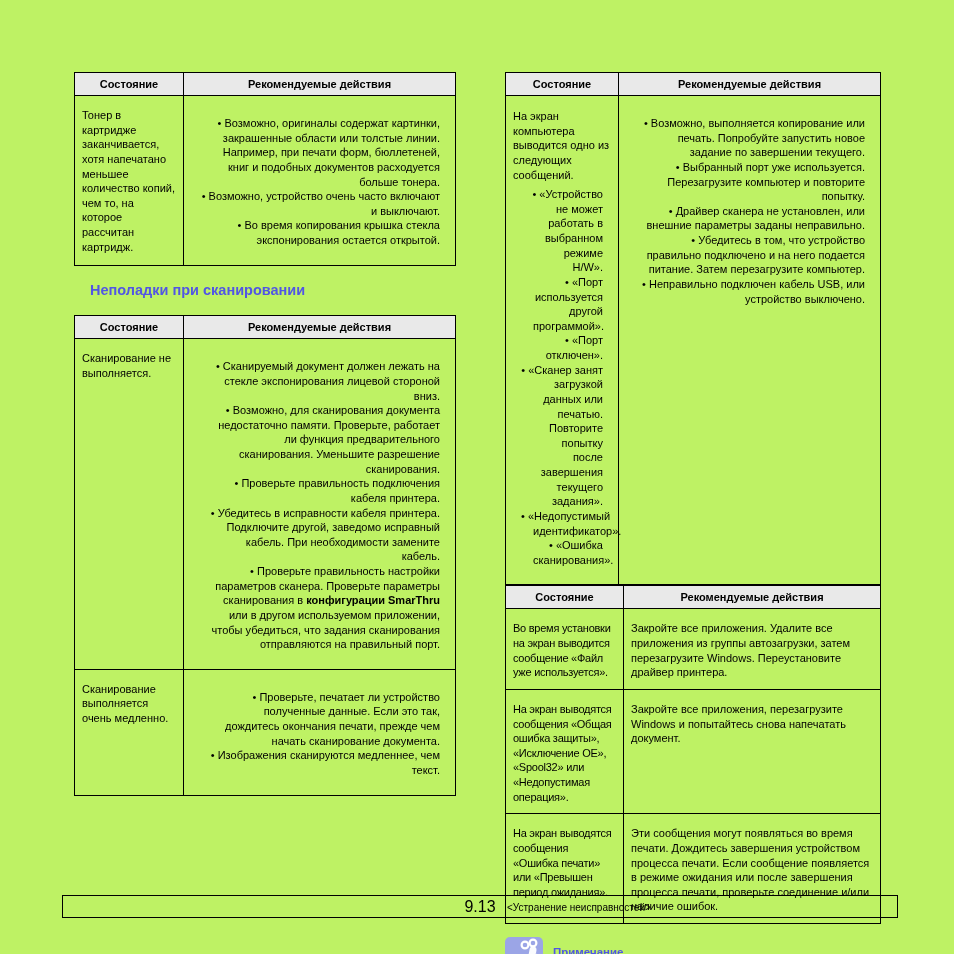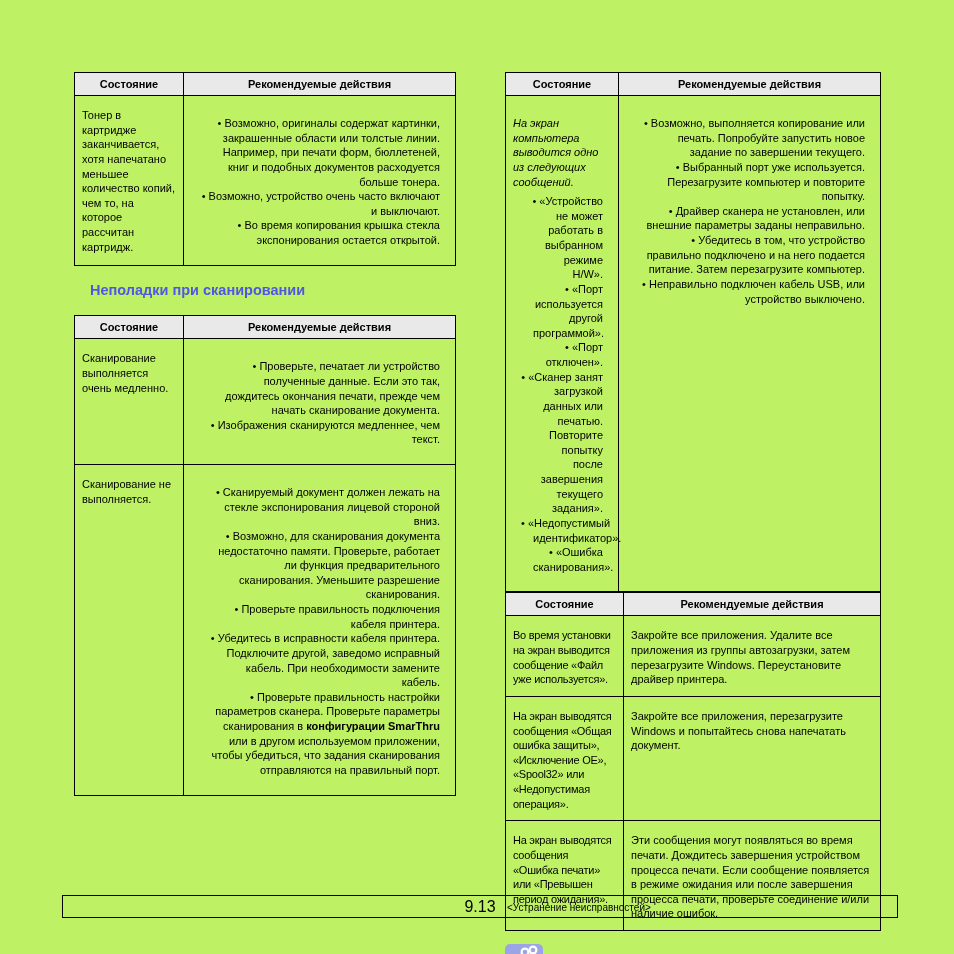--- a/index.html
+++ b/index.html
@@ -36,21 +36,21 @@
     line-height:1.33;
     padding:12px 7px 9px 7px;
   }
   td.cond{padding-right:3px;}
   .narrow{font-size:10.4px;letter-spacing:-0.25px;}
 
   ul.b{margin:8px;padding:0;list-style:none;text-align:right;}
   ul.b li{padding-left:12px;text-indent:-12px;margin:0;}
   ul.b li::before{content:"\2022\00a0";}
   ul.b.msgs{margin-top:5px;}
-  .intro{margin:8px 0 0 0;font-style:italic;}
+  .intro{margin:1px 0 0 0;}
 
   h2.sect{
     margin:16px;
     font-size:14.5px;
     font-weight:bold;
     line-height:1.22;
   }
   .h-gap1{margin-top:19px;margin-bottom:13px;}
   .h-gap2{margin-top:16px;margin-bottom:12px;}
 
@@ -132,37 +132,37 @@
           <col>
         </colgroup>
       <thead>
         <tr>
           <th>Состояние</th>
           <th>Рекомендуемые действия</th>
         </tr>
       </thead>
       <tbody>
         <tr>
-          <td class="cond">Сканирование выполняется очень медленно.</td>
-          <td>
-            <ul class="b">
-              <li>Проверьте, печатает ли устройство полученные данные. Если это так, дождитесь окончания печати, прежде чем начать сканирование документа.</li>
-              <li>Изображения сканируются медленнее, чем текст.</li>
-            </ul>
-          </td>
-        </tr>
-        <tr>
           <td class="cond">Сканирование не выполняется.</td>
           <td>
             <ul class="b">
               <li>Сканируемый документ должен лежать на стекле экспонирования лицевой стороной вниз.</li>
               <li>Возможно, для сканирования документа недостаточно памяти. Проверьте, работает ли функция предварительного сканирования. Уменьшите разрешение сканирования.</li>
               <li>Проверьте правильность подключения кабеля принтера.</li>
               <li>Убедитесь в исправности кабеля принтера. Подключите другой, заведомо исправный кабель. При необходимости замените кабель.</li>
               <li><span>Проверьте правильность настройки параметров сканера. Проверьте параметры сканирования в </span><b>конфигурации SmarThru</b><span> или в другом используемом приложении, чтобы убедиться, что задания сканирования отправляются на правильный порт.</span></li>
+            </ul>
+          </td>
+        </tr>
+        <tr>
+          <td class="cond">Сканирование выполняется очень медленно.</td>
+          <td>
+            <ul class="b">
+              <li>Проверьте, печатает ли устройство полученные данные. Если это так, дождитесь окончания печати, прежде чем начать сканирование документа.</li>
+              <li>Изображения сканируются медленнее, чем текст.</li>
             </ul>
           </td>
         </tr>
       </tbody>
     </table>
   </div>
 
   <div class="col right">
 
     <table class="manual">

